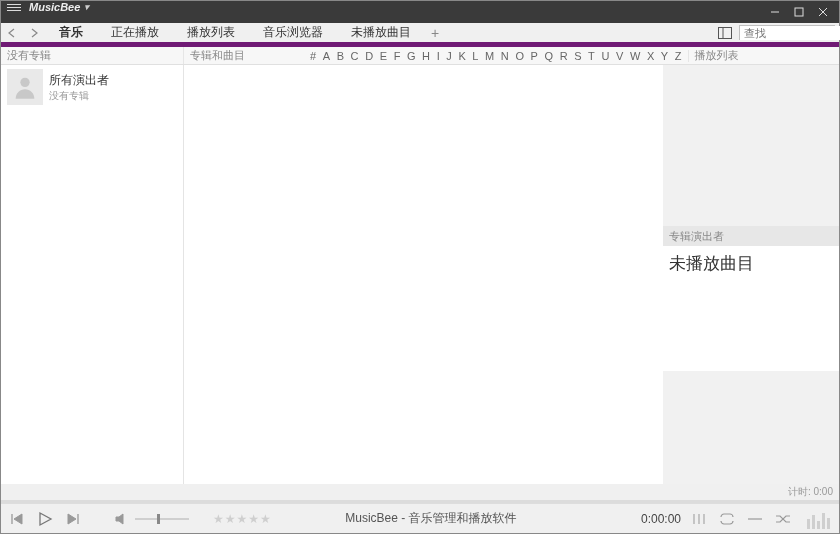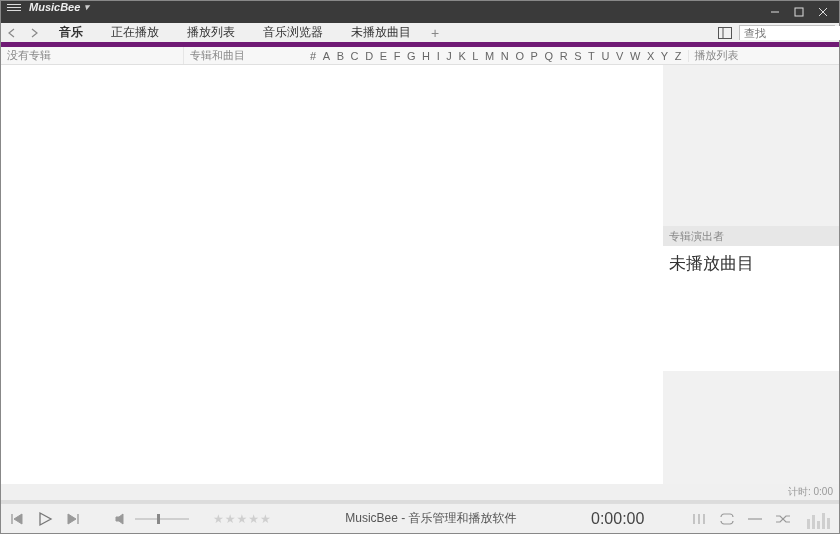--- a/index.html
+++ b/index.html
@@ -58,21 +58,21 @@
   .player { height:30px; flex:0 0 30px; background:#f0f0f0; border-top:1px solid #ddd; display:flex; align-items:center; padding:0 6px; gap:8px; }
   .pbtn { width:20px; height:20px; display:flex; align-items:center; justify-content:center; }
   .pbtn svg { stroke:#999; fill:#999; }
   .pbtn.play svg { stroke:#777; fill:none; stroke-width:1.3;}
   .volgroup { display:flex; align-items:center; gap:4px; margin-left:20px;}
   .volslider { width:54px; height:2px; background:#cfcfcf; position:relative; }
   .volslider .thumb { position:absolute; top:-4px; width:3px; height:10px; background:#888; }
   .stars { display:flex; gap:1px; color:#cfcfcf; font-size:12px; margin-left:16px; flex:0 0 auto;}
   .stars span{ line-height:1;}
   .tracktitle { flex:1; text-align:center; font-size:12px; color:#555; }
-  .timestamp { width:90px; text-align:left; font-size:16px; color:#444; }
+  .timestamp { width:90px; text-align:right; font-size:12px; color:#444; }
   .ricon { width:20px; height:20px; display:flex; align-items:center; justify-content:center; }
   .ricon svg { stroke:#999; fill:none;}
   .eqblock { width:26px; height:20px; display:flex; align-items:flex-end; gap:2px; margin-left:6px;}
   .eqblock span { width:3px; background:#cfcfcf; }
   .progress { height:3px; flex:0 0 3px; background:#dcdcdc; }
 </style>
 </head>
 <body>
 
 <div class="window">
@@ -167,20 +167,34 @@
       <span>V</span>
       <span>W</span>
       <span>X</span>
       <span>Y</span>
       <span>Z</span>
     </div>
     <div class="cell" style="flex:0 0 176px; border-right:none;">播放列表</div>
   </div>
 
   <div class="body">
+    <div class="leftcol">
+      <div class="artistrow">
+        <div class="avatar">
+          <svg width="28" height="28" viewBox="0 0 24 24">
+              <circle cx="12" cy="8" r="4"></circle>
+              <path d="M4 22c0-4.4 3.6-8 8-8s8 3.6 8 8z"></path>
+            </svg>
+        </div>
+        <div class="artistmeta">
+          <div class="name">所有演出者</div>
+          <div class="sub">没有专辑</div>
+        </div>
+      </div>
+    </div>
     <div class="centercol"></div>
     <div class="rightcol">
       <div class="top"></div>
       <div class="sectionhdr">专辑演出者</div>
       <div class="sectionbody">未播放曲目</div>
       <div class="bottomspacer"></div>
     </div>
   </div>
 
   <div class="statusstrip">

